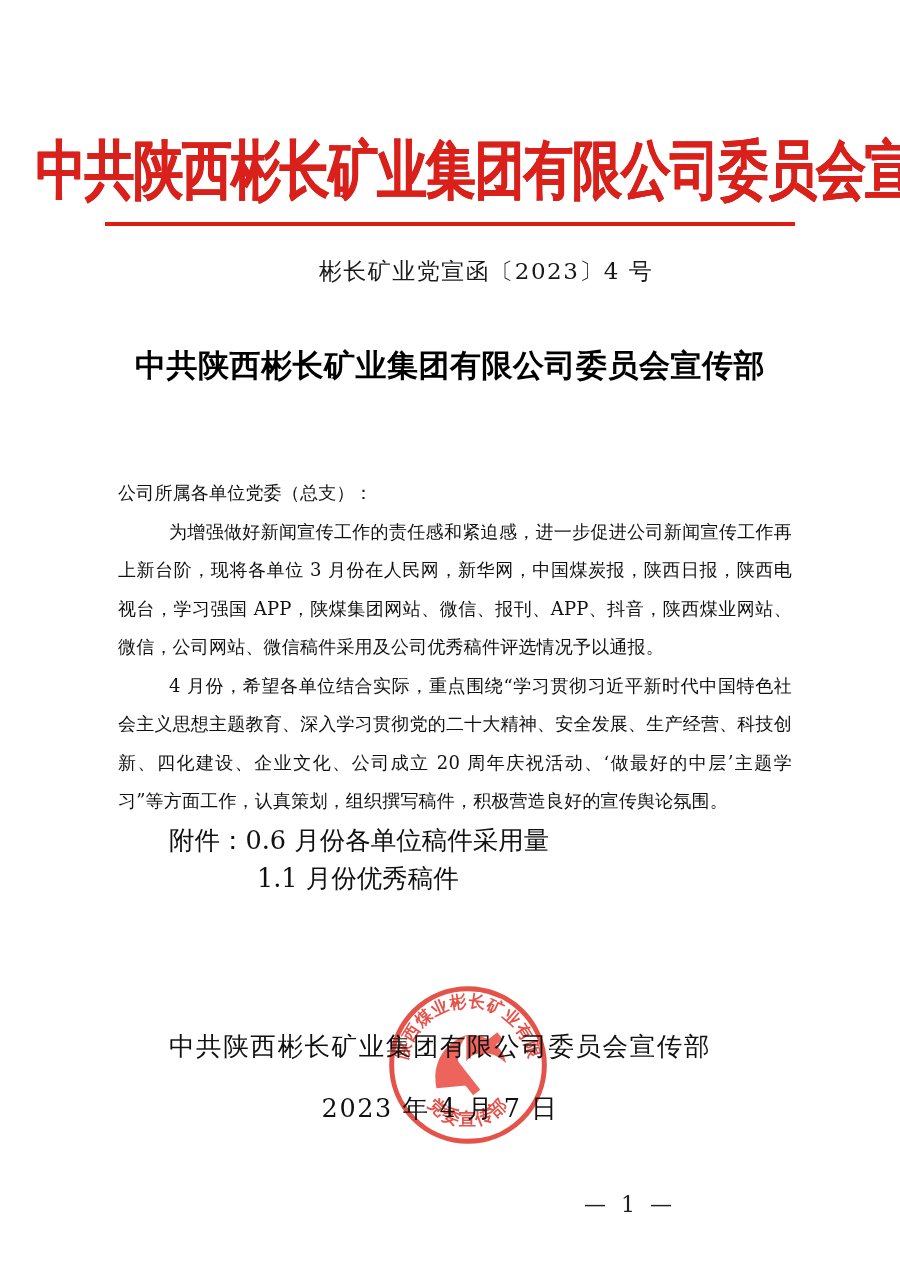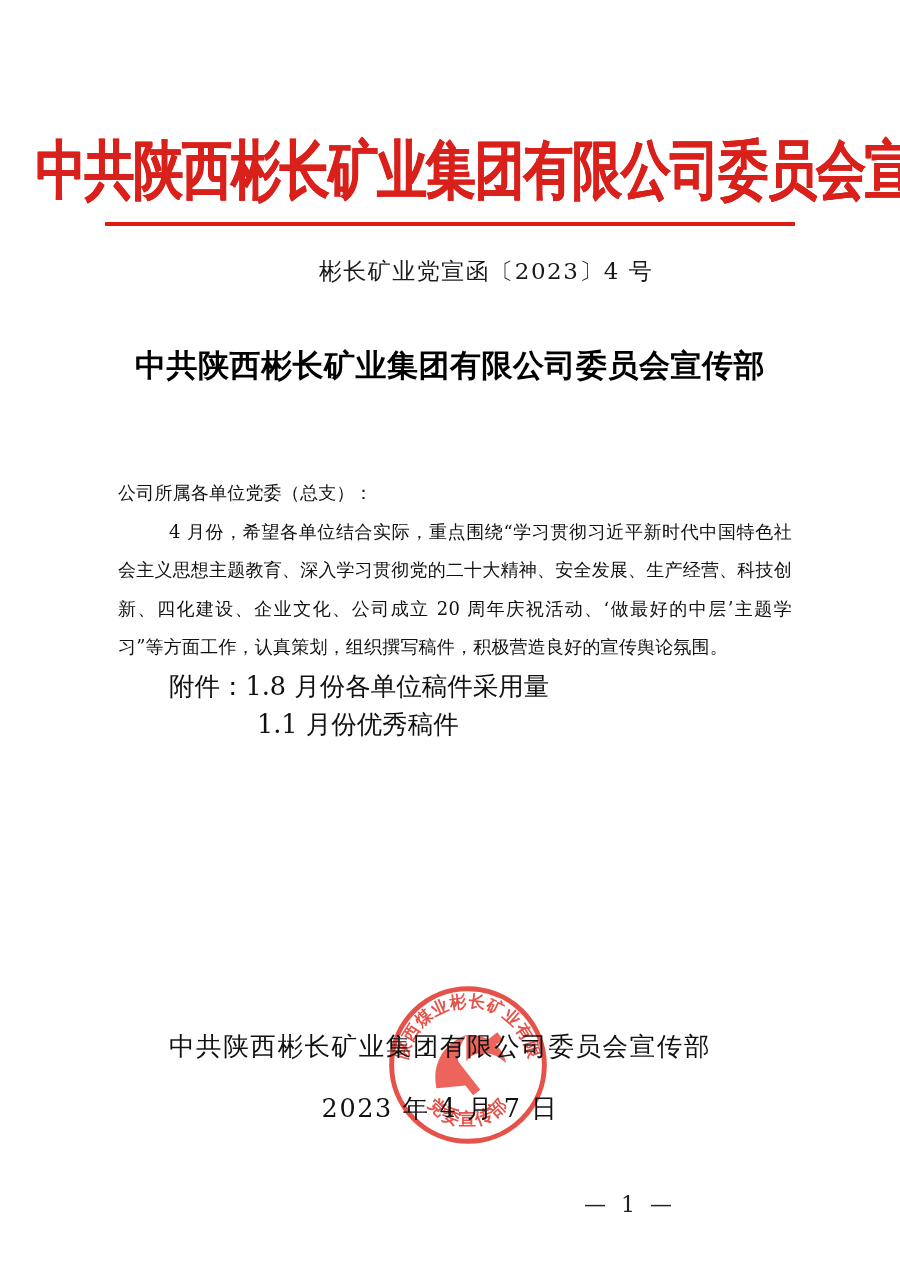--- a/index.html
+++ b/index.html
@@ -182,22 +182,23 @@
   <div class="letterhead-rule"></div>
 
   <div class="doc-number">彬长矿业党宣函〔2023〕4 号</div>
 
   <div class="doc-title">
     <span class="tline">中共陕西彬长矿业集团有限公司委员会宣传部</span>
   </div>
 
   <div class="body-block">
     <p class="para">公司所属各单位党委（总支）：</p>
+    <p class="para indent">为增强做好新闻宣传工作的责任感和紧迫感，进一步促进公司新闻宣传工作再上新台阶，现将各单位 3 月份在人民网，新华网，中国煤炭报，陕西日报，陕西电视台，学习强国 APP，陕煤集团网站、微信、报刊、APP、抖音，陕西煤业网站、微信，公司网站、微信稿件采用及公司优秀稿件评选情况予以通报。</p>
     <p class="para indent">4 月份，希望各单位结合实际，重点围绕“学习贯彻习近平新时代中国特色社会主义思想主题教育、深入学习贯彻党的二十大精神、安全发展、生产经营、科技创新、四化建设、企业文化、公司成立 20 周年庆祝活动、‘做最好的中层’主题学习”等方面工作，认真策划，组织撰写稿件，积极营造良好的宣传舆论氛围。</p>
-    <p class="attach-line">附件：1.8 月份各单位稿件采用量</p>
+    <p class="attach-line">附件：0.6 月份各单位稿件采用量</p>
     <p class="attach-line second">1.1 月份优秀稿件</p>
   </div>
 
   <div class="seal">
     <svg viewBox="0 0 200 200" xmlns="http://www.w3.org/2000/svg">
       <defs>
         <path id="arcTop" d="M 26 104 A 74 74 0 0 1 174 104" fill="none"></path>
         <path id="arcBottom" d="M 42 128 A 60 60 0 0 0 158 128" fill="none"></path>
       </defs>
       <circle cx="100" cy="100" r="92" fill="none" stroke="#e23b32" stroke-width="6"></circle>

